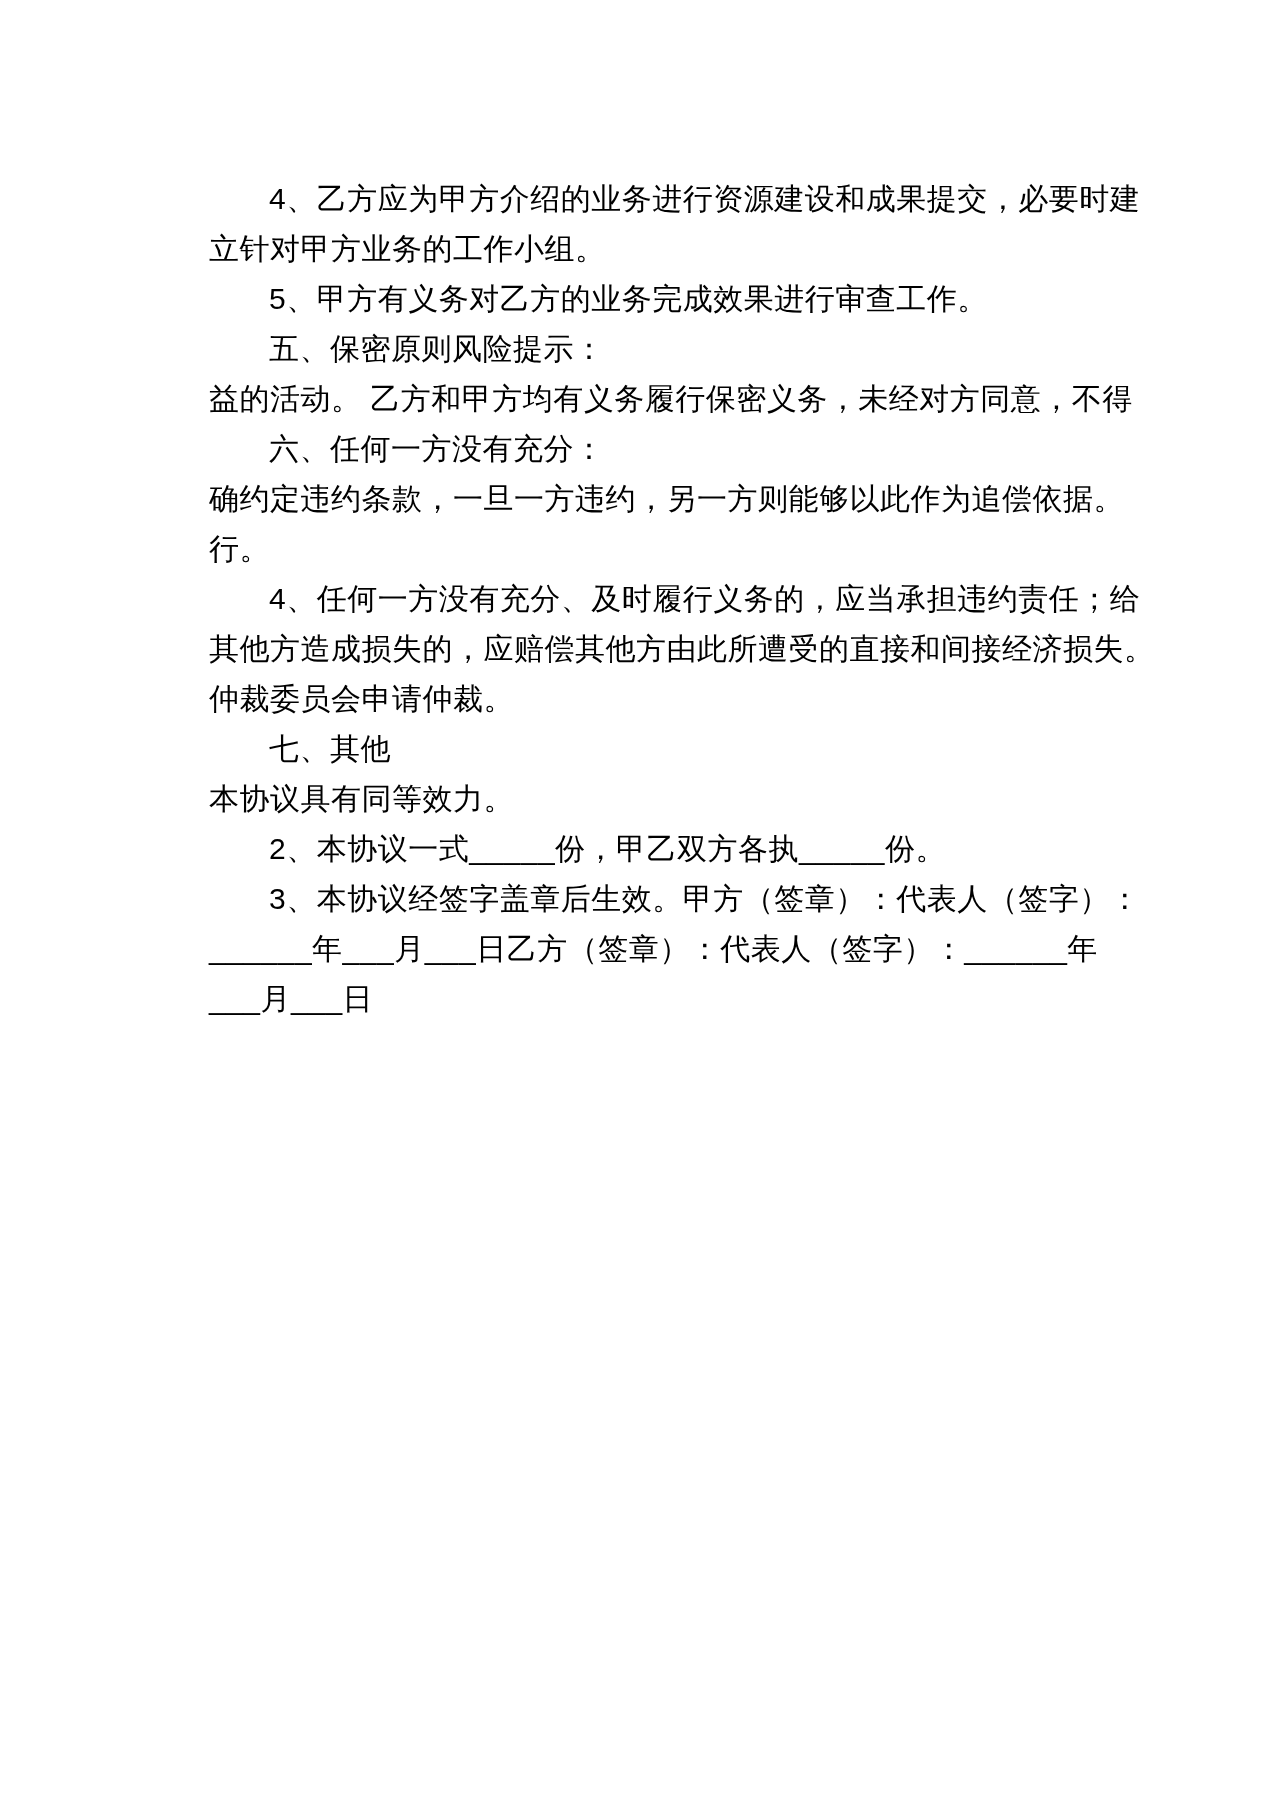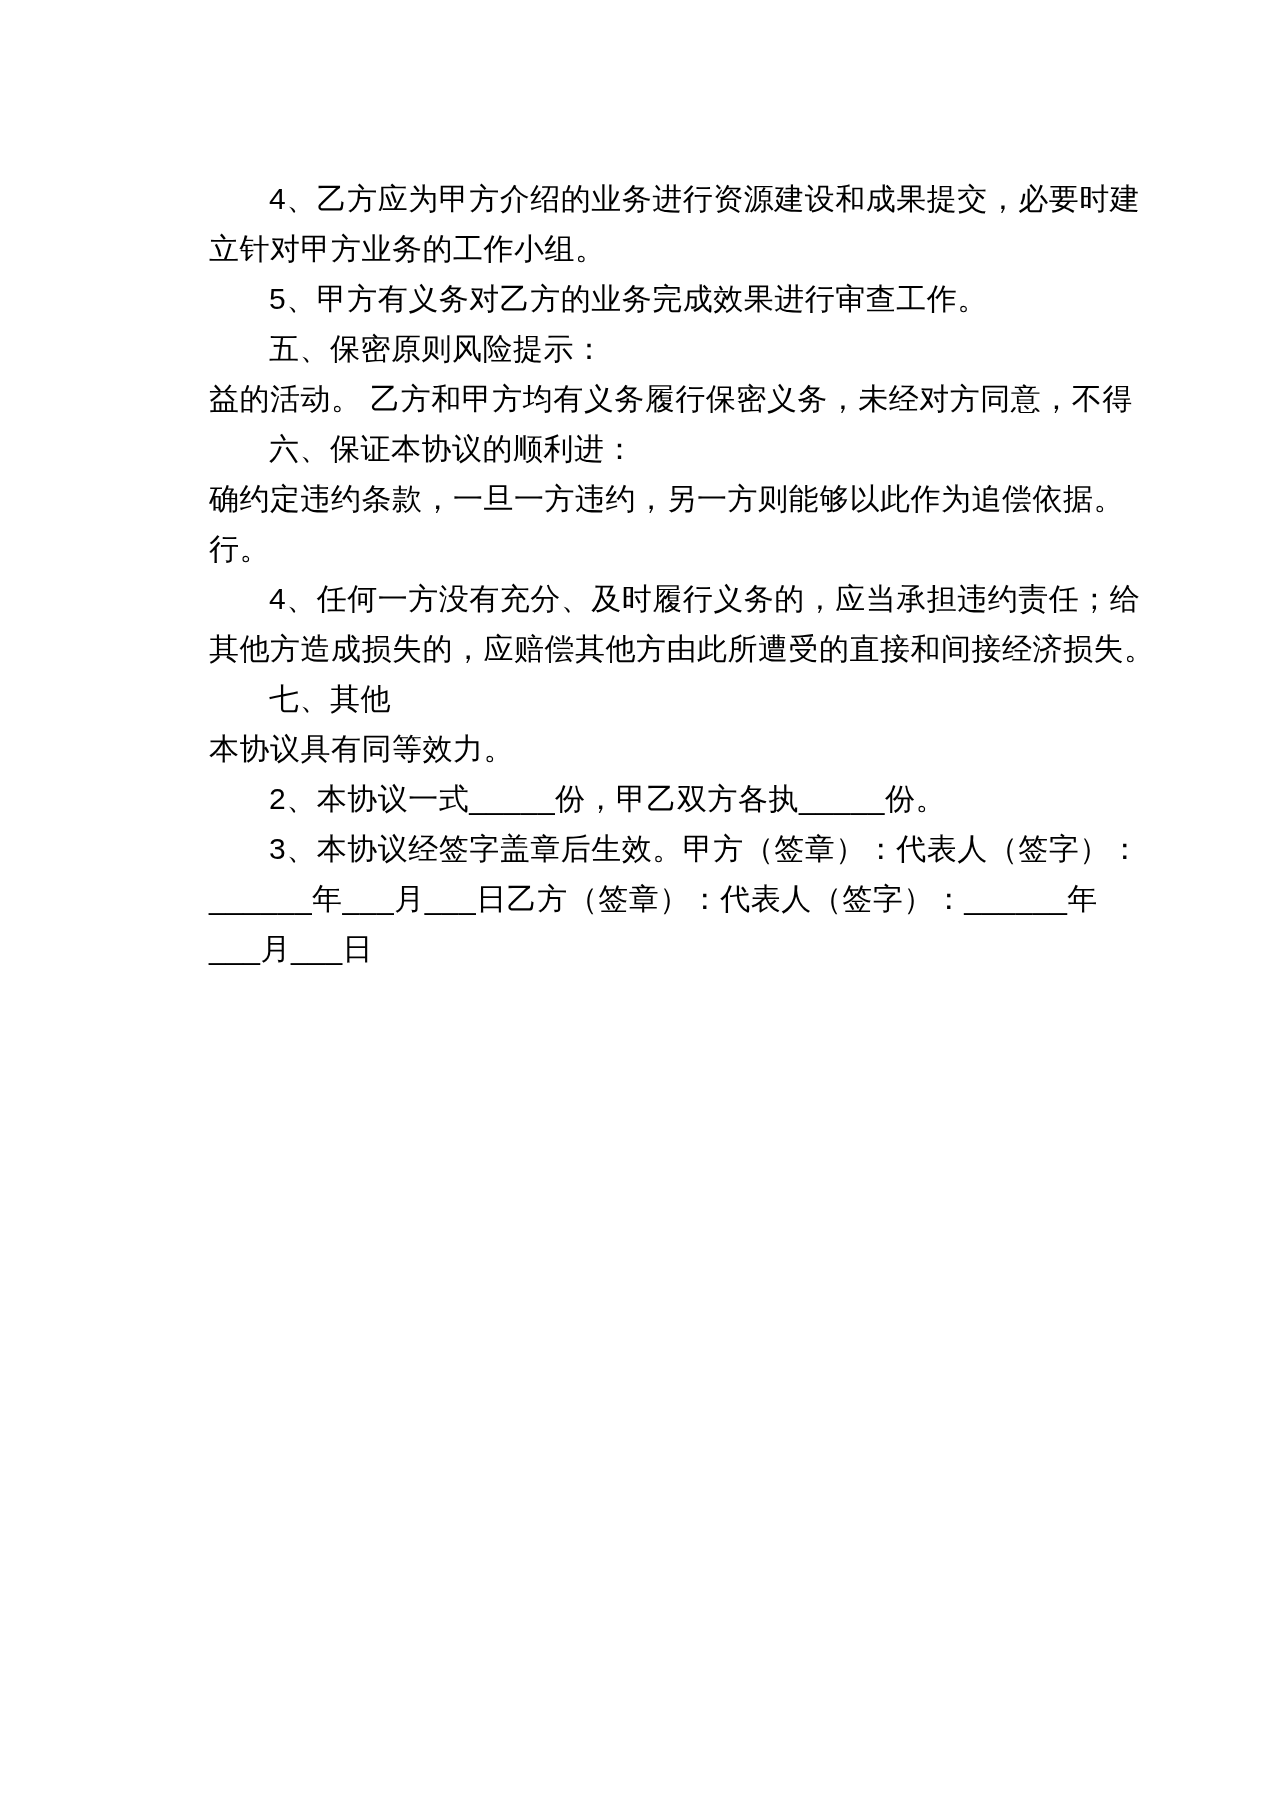--- a/index.html
+++ b/index.html
@@ -34,24 +34,25 @@
 </style>
 </head>
 <body>
 
 <div class="doc-page">
   <div class="line indent">4、乙方应为甲方介绍的业务进行资源建设和成果提交，必要时建</div>
   <div class="line">立针对甲方业务的工作小组。</div>
   <div class="line indent">5、甲方有义务对乙方的业务完成效果进行审查工作。</div>
   <div class="line indent">五、保密原则风险提示：</div>
   <div class="line">益的活动。 乙方和甲方均有义务履行保密义务，未经对方同意，不得</div>
-  <div class="line indent">六、保证本协议的顺利进：</div>
+  <div class="line indent">六、任何一方没有充分：</div>
   <div class="line">确约定违约条款，一旦一方违约，另一方则能够以此作为追偿依据。</div>
   <div class="line">行。</div>
   <div class="line indent">4、任何一方没有充分、及时履行义务的，应当承担违约责任；给</div>
   <div class="line">其他方造成损失的，应赔偿其他方由此所遭受的直接和间接经济损失。</div>
+  <div class="line">仲裁委员会申请仲裁。</div>
   <div class="line indent">七、其他</div>
   <div class="line">本协议具有同等效力。</div>
   <div class="line indent">2、本协议一式_____份，甲乙双方各执_____份。</div>
   <div class="line indent">3、本协议经签字盖章后生效。甲方（签章）：代表人（签字）：</div>
   <div class="line">______年___月___日乙方（签章）：代表人（签字）：______年</div>
   <div class="line">___月___日</div>
 </div>
 
 </body></html>

